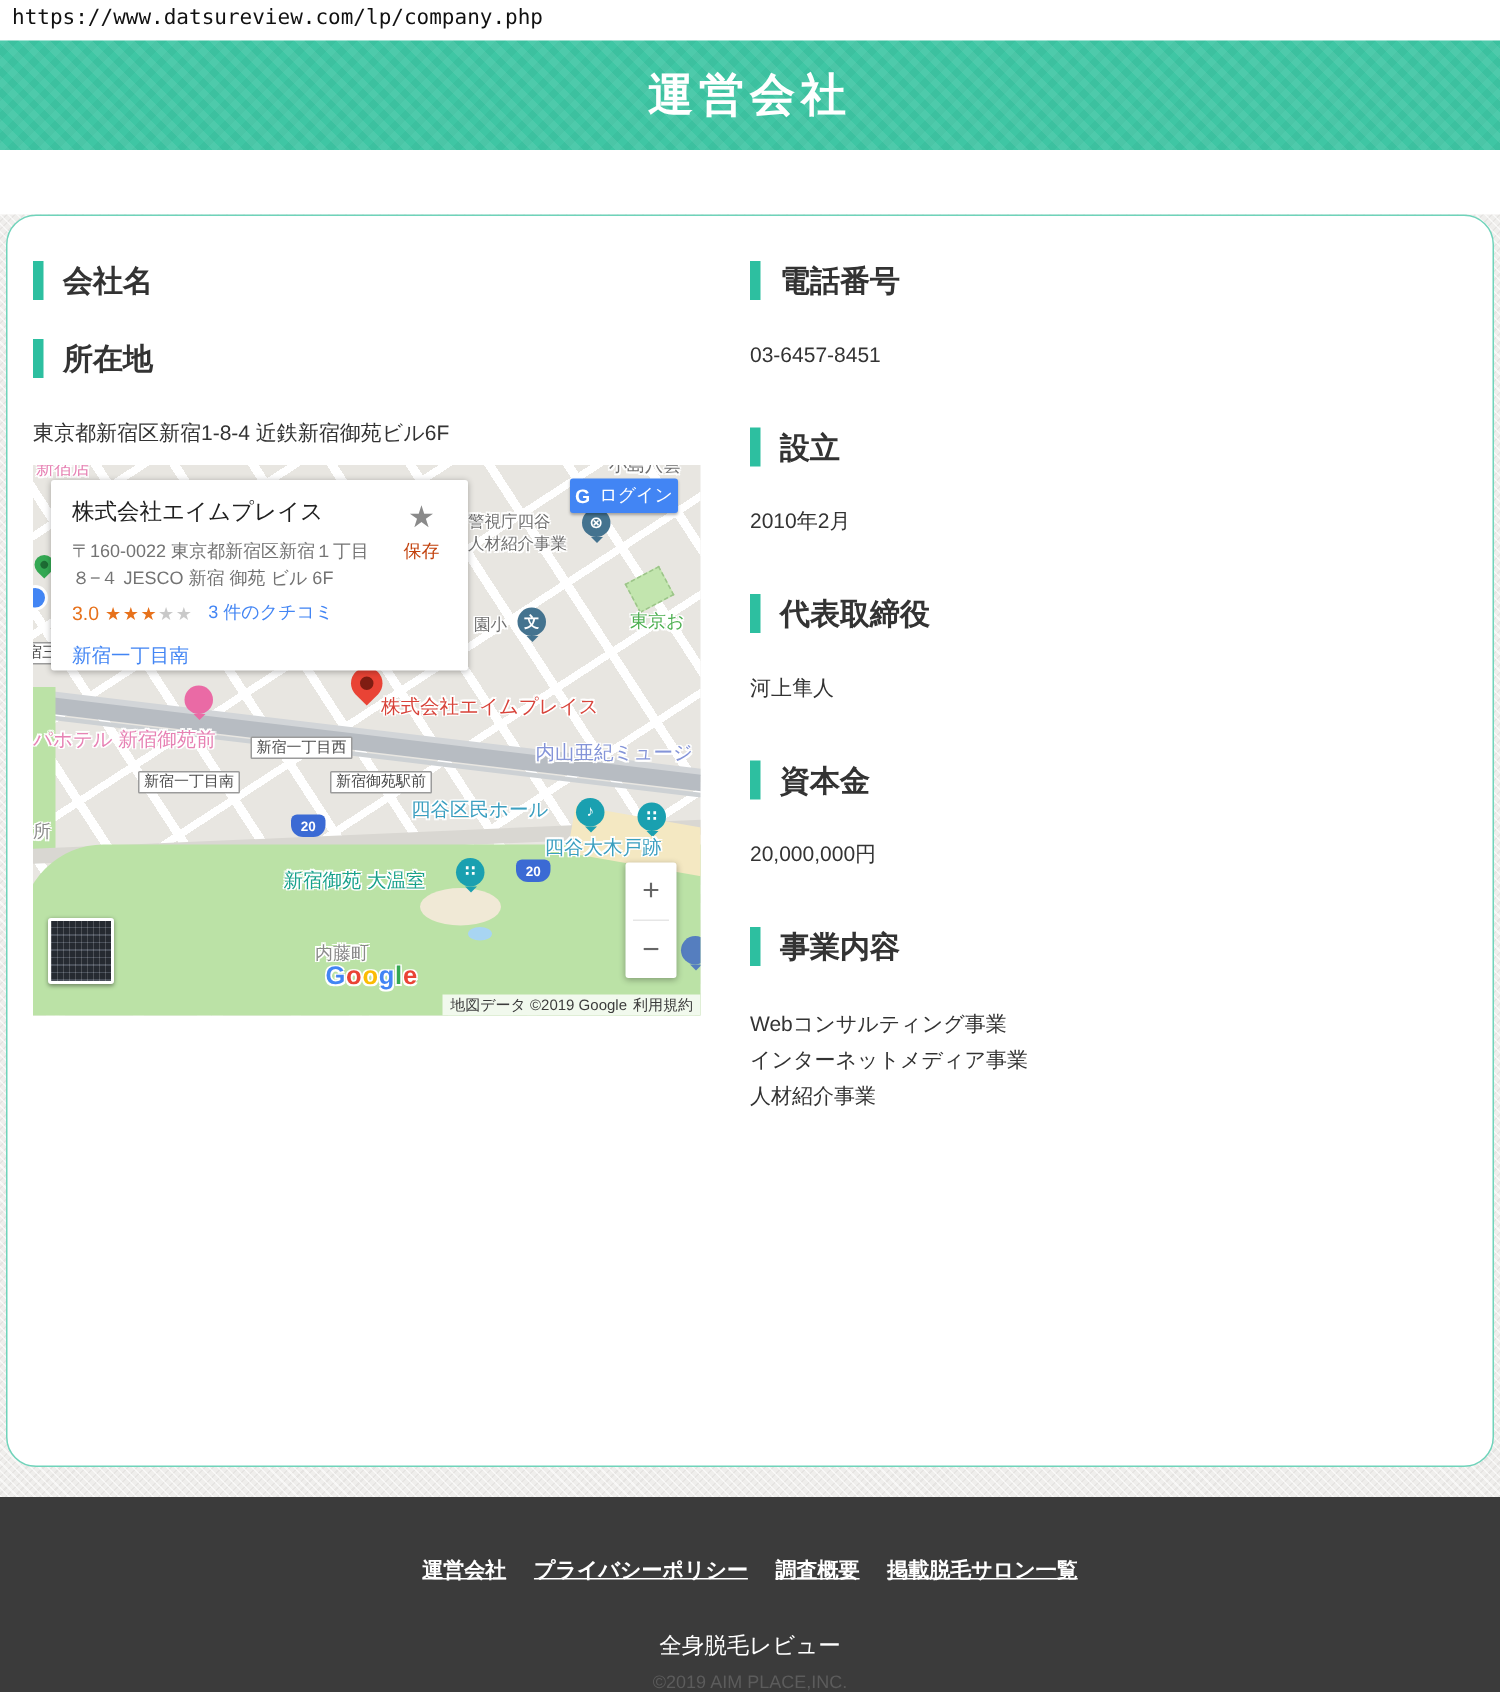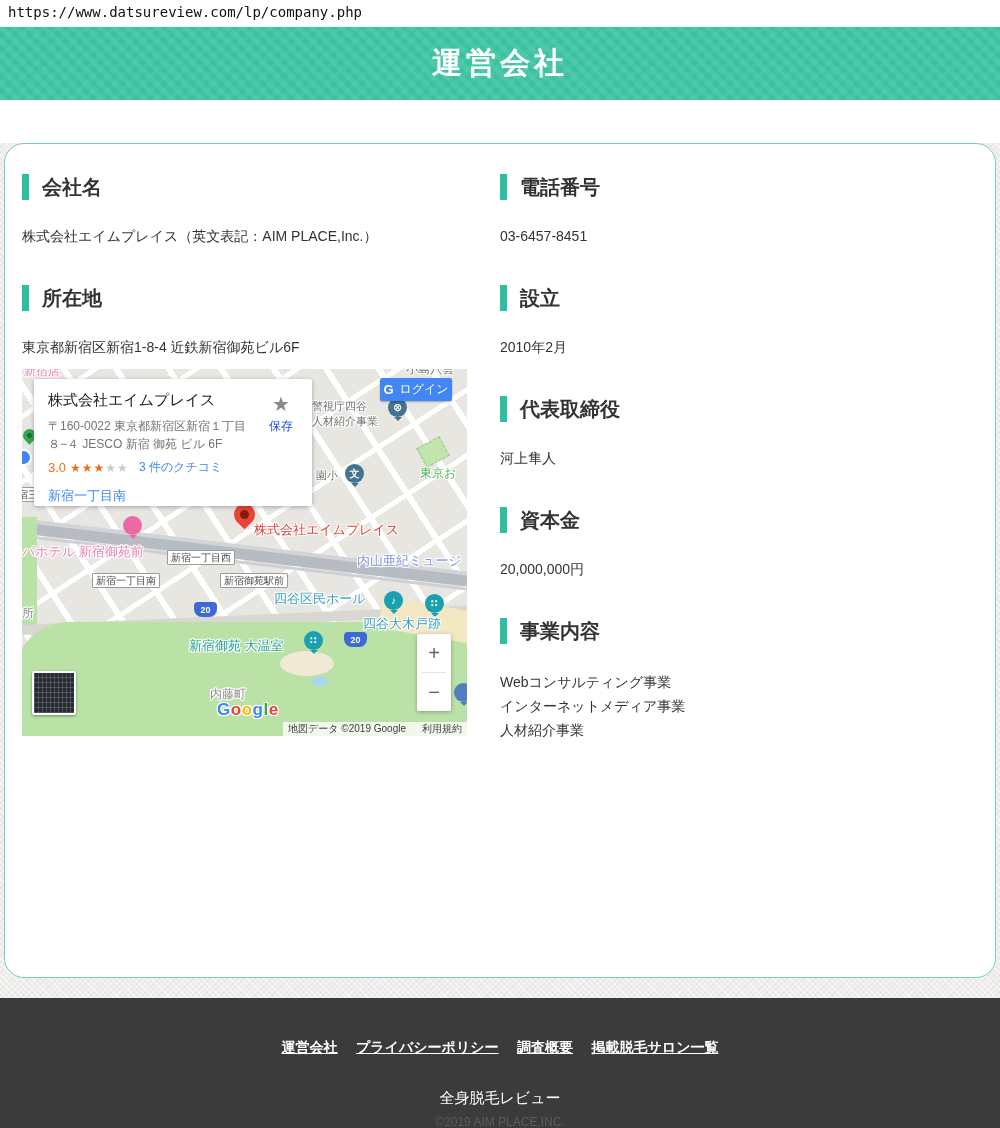--- a/index.html
+++ b/index.html
@@ -124,21 +124,21 @@
   .ic-title { font-size:15px; color:#212121; margin-bottom:7px; }
   .ic-addr { font-size:12px; color:#737373; line-height:1.5; }
   .ic-rating { margin-top:6px; font-size:12px; display:flex; align-items:center; }
   .ic-score { color:#e7711b; font-size:13px; margin-right:4px; }
   .ic-stars-on { color:#e7711b; letter-spacing:1px; font-size:12px; }
   .ic-stars-off { color:#c9c9c9; letter-spacing:1px; font-size:12px; }
   .ic-reviews { color:#4285f4; margin-left:10px; }
   .ic-enlarge { margin-top:11px; font-size:13px; color:#4285f4; }
   .ic-side { width:42px; flex:none; text-align:center; padding-top:2px; }
   .ic-star { font-size:20px; color:#8a8a8a; line-height:22px; }
-  .ic-save { font-size:12px; color:#1d4ed8; margin-top:3px; }
+  .ic-save { font-size:12px; color:#c2410c; margin-top:3px; }
 
   .m-login { position:absolute; left:358px; top:9px; width:72px; height:23px;
              background:#4285f4; color:#fff; border:none; border-radius:2px;
              font-size:12px; display:flex; align-items:center; justify-content:center;
              gap:6px; box-shadow:0 1px 2px rgba(0,0,0,.3); cursor:pointer; }
   .m-login .g { font-weight:bold; font-size:13px; }
 
   .m-zoomctl { position:absolute; left:395px; top:265px; width:34px; height:77px;
                background:#fff; box-shadow:0 1px 4px rgba(0,0,0,.3); border-radius:2px;
                display:flex; flex-direction:column; }
@@ -151,21 +151,21 @@
              background-image:repeating-linear-gradient(90deg, rgba(255,255,255,.18) 0 1px, transparent 1px 4px),
                               repeating-linear-gradient(0deg, rgba(180,190,210,.25) 0 1px, transparent 1px 5px);
              border:2px solid #fff; border-radius:2px; box-shadow:0 1px 3px rgba(0,0,0,.4); cursor:pointer; }
 
   .m-google { position:absolute; left:195px; top:331px; font-size:17px; font-weight:bold;
               letter-spacing:.5px;
               text-shadow:-1px -1px 0 #fff,1px -1px 0 #fff,-1px 1px 0 #fff,1px 1px 0 #fff; }
   .gl0{color:#4285F4}.gl1{color:#EA4335}.gl2{color:#FBBC05}.gl3{color:#4285F4}.gl4{color:#34A853}.gl5{color:#EA4335}
 
   .m-attrib { position:absolute; right:0; bottom:0; height:14px; background:rgba(255,255,255,.8);
-              display:flex; align-items:center; gap:16px; padding:0 5px; font-size:10px; color:#3c3c3c;justify-content:space-between; }
+              display:flex; align-items:center; gap:4px; padding:0 5px; font-size:10px; color:#3c3c3c;justify-content:space-between; }
 
   
   .footer { height:173px; background:#3b3b3b; text-align:center; padding-top:40px; }
   .fnav a { color:#fff; font-size:14px; font-weight:bold; text-decoration:underline;
             margin:0 7px; cursor:pointer; }
   .fsite { color:#fff; font-size:15px; margin-top:32px; }
   .fcopy { color:#5c5c5c; font-size:12px; margin-top:7px; }
 </style>
 </head>
 <body>
@@ -179,21 +179,20 @@
 </div>
 
 <div class="main">
   <div class="card">
 
     <div class="col-left">
       <div class="sec-h">
         <span class="bar"></span>
         <span class="txt">会社名</span>
       </div>
-      <p class="sec-v">株式会社エイムプレイス（英文表記：AIM PLACE,Inc.）</p>
 
       <div class="sec-h">
         <span class="bar"></span>
         <span class="txt">所在地</span>
       </div>
       <p class="sec-v" style="margin-bottom:0;">東京都新宿区新宿1-8-4 近鉄新宿御苑ビル6F</p>
 
       <div class="map">
         <div class="m-grid1"></div>
         <div class="m-grid2"></div>

